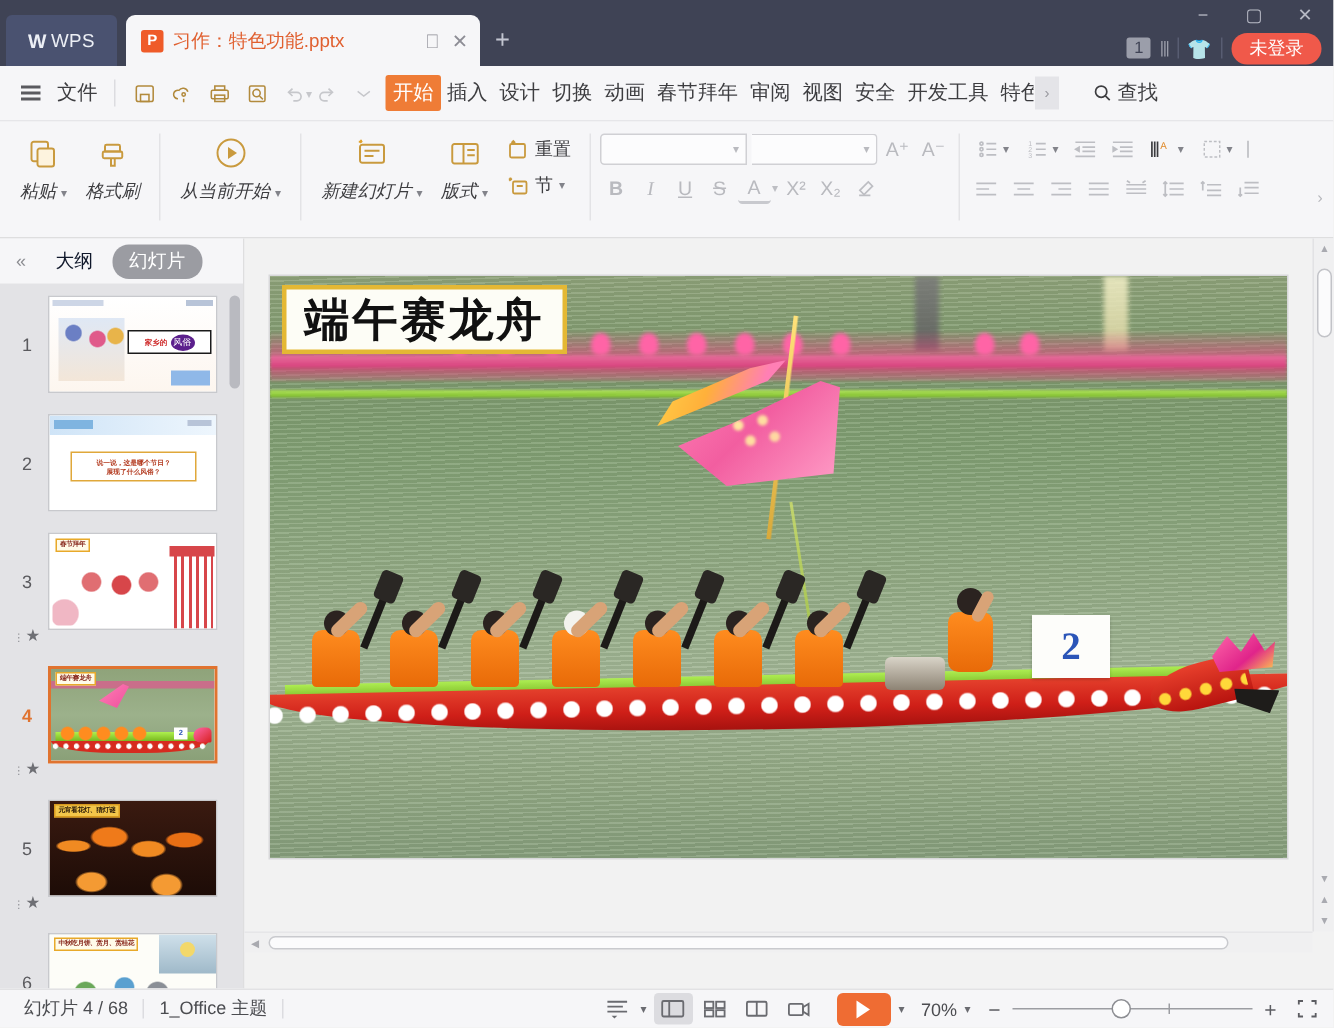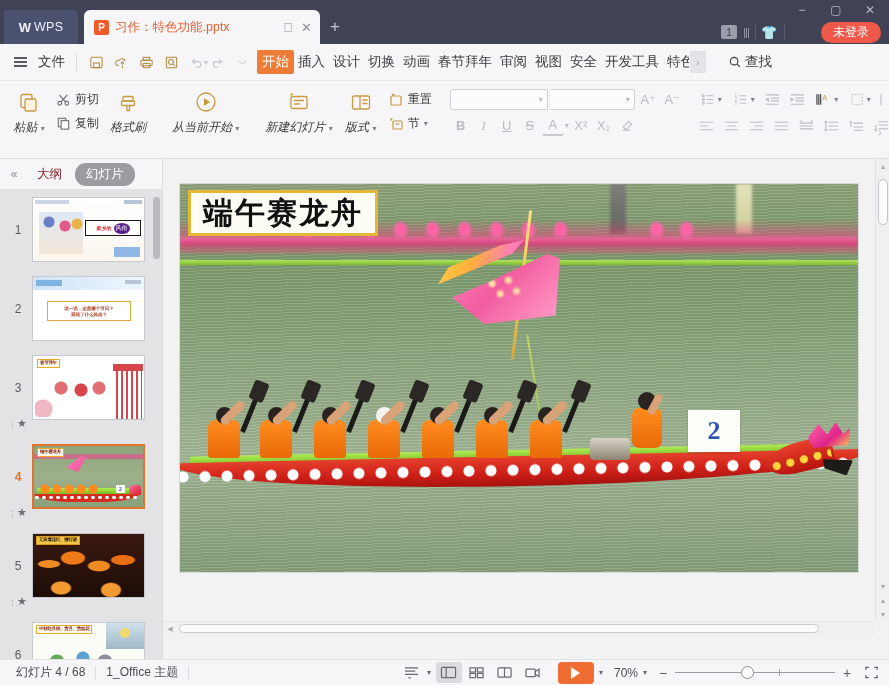--- a/index.html
+++ b/index.html
@@ -59,21 +59,21 @@
   .title-tools-row { display: flex; align-items: center; height: 24px; gap: 6px; padding-right: 8px; }
   .user-count {
     background: #9b9eaa; color: #3f4355; font-size: 11px;
     padding: 1px 5px; border-radius: 2px; min-width: 16px; text-align: center;
   }
   .count-bars { color: #9b9eaa; font-size: 11px; letter-spacing: -1px; }
   .shirt-icon { color: #b6b9c4; font-size: 13px; cursor: pointer; }
   .vdiv-dark { width: 1px; height: 14px; background: #585d72; }
   .login-pill {
     background: #f0594a; color: #fff; font-size: 12px;
-    padding: 2px 12px; border-radius: 11px; cursor: pointer; white-space: nowrap; margin-left: 30px;
+    padding: 2px 12px; border-radius: 11px; cursor: pointer; white-space: nowrap;
   }
 
   
   .menubar {
     position: absolute; left: 0; top: 44px; width: 889px; height: 37px;
     background: #f6f6f8;
     display: flex; align-items: center; padding: 0 6px;
     border-bottom: 1px solid #e6e6e9;
   }
   .hamburger { display: flex; flex-direction: column; gap: 2.5px; margin: 0 7px 0 8px; cursor: pointer; }
@@ -164,21 +164,21 @@
 
   
   .left-panel {
     position: absolute; left: 0; top: 159px; width: 163px; bottom: 26px;
     background: #f6f6f8; border-right: 1px solid #dededf;
     display: flex; flex-direction: column;
   }
   .panel-tabs { height: 30px; display: flex; align-items: center; padding-left: 4px; gap: 2px; }
   .collapse-btn { width: 20px; color: #8a8b90; font-size: 12px; text-align: center; cursor: pointer; }
   .ptab {
-    font-size: 12.5px; color: #7f1d1d; padding: 3px 11px; border-radius: 11px; cursor: pointer;
+    font-size: 12.5px; color: #0f172a; padding: 3px 11px; border-radius: 11px; cursor: pointer;
   }
   .ptab.active { background: #9b9ca2; color: #fff; }
   .thumbs {
     flex: 1; background: #e3e3e6; position: relative; overflow: hidden; padding-top: 8px;
   }
   .thumb-row { display: flex; align-items: flex-start; padding: 0 0 0 4px; margin-bottom: 14px; position: relative; }
   .thumb-meta { width: 28px; padding-top: 26px; text-align: center; flex: 0 0 auto; }
   .thumb-num { font-size: 12px; color: #5a5a5e; line-height: 14px; }
   .thumb-num.sel { color: #e0732f; font-weight: bold; }
   .thumb-star { font-size: 11px; color: #6e6f74; margin-top: 22px; display: block; }
@@ -544,37 +544,20 @@
 
   <div class="rgroup">
     <div class="big-btn">
       <span class="bi">
         <svg width="24" height="24" viewBox="0 0 24 24" fill="none" stroke="#c99a3e" stroke-width="1.3">
           <rect x="4" y="3.5" width="11" height="13" rx="1.5"></rect>
             <rect x="8" y="8" width="11" height="12" rx="1.5" fill="#fdf3de"></rect>
         </svg>
       </span>
       <span class="blabel"><span>粘贴</span> <span class="caret">▾</span></span>
-    </div>
-    <div class="stack2">
-      <div class="small-btn">
-        <svg width="15" height="15" viewBox="0 0 16 16" fill="none" stroke="#6f7075" stroke-width="1.2">
-          <circle cx="4" cy="12" r="2"></circle>
-            <circle cx="11.5" cy="12" r="2"></circle>
-            <path d="M5.4 10.6L12 3M10.1 10.6L3.5 3"></path>
-        </svg>
-        <span>剪切</span>
-      </div>
-      <div class="small-btn">
-        <svg width="15" height="15" viewBox="0 0 16 16" fill="none" stroke="#6f7075" stroke-width="1.2">
-          <rect x="2.5" y="2.5" width="8" height="9"></rect>
-            <rect x="5.5" y="5" width="8" height="9" fill="#fff"></rect>
-        </svg>
-        <span>复制</span>
-      </div>
     </div>
     <div class="big-btn">
       <span class="bi">
         <svg width="24" height="24" viewBox="0 0 24 24" fill="none" stroke="#c99a3e" stroke-width="1.3">
           <path d="M7 10V6.5a1 1 0 0 1 1-1h8a1 1 0 0 1 1 1V10z"></path>
             <rect x="5.5" y="10" width="13" height="4.5" rx="1"></rect>
             <path d="M11 14.5v5h2.5v-5"></path>
         </svg>
       </span>
       <span class="blabel">格式刷</span>

